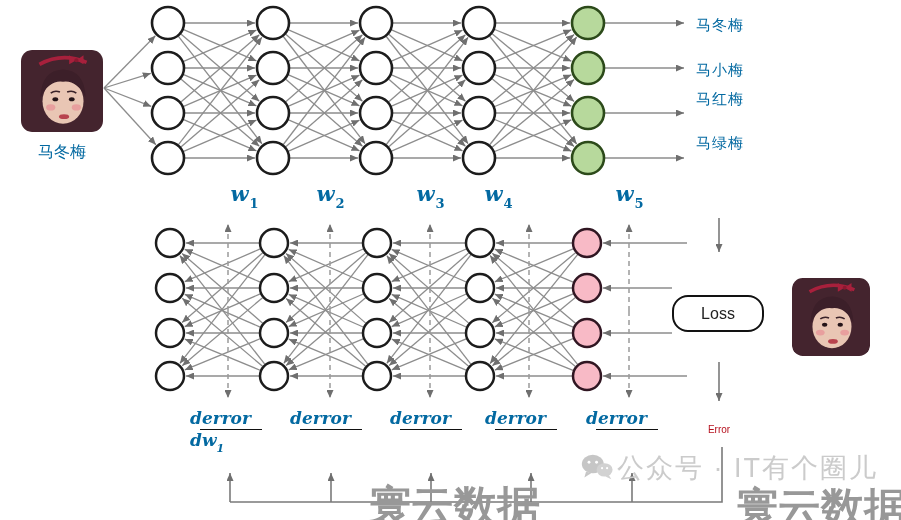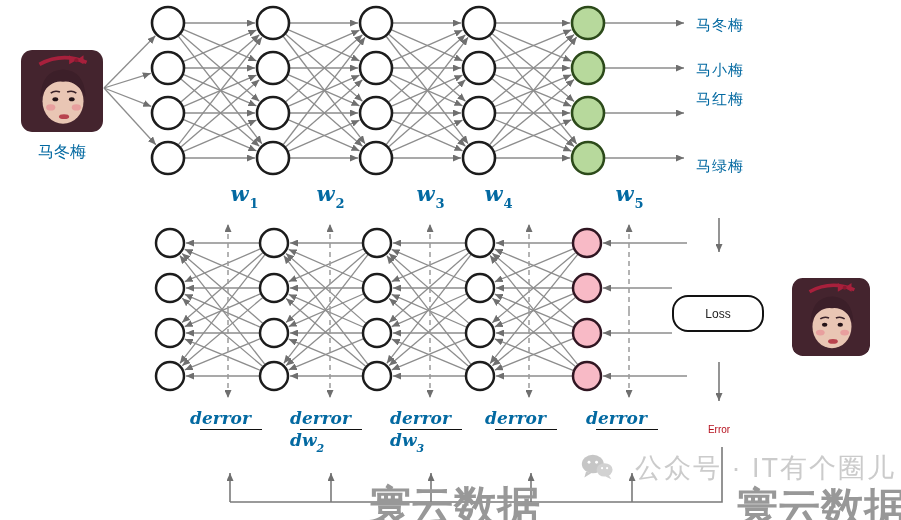--- a/index.html
+++ b/index.html
@@ -21,29 +21,29 @@
           font-family:"DejaVu Serif",serif;font-style:italic;font-weight:600;font-size:21px;}
   .wlabel sub{font-size:13px;font-style:normal;font-weight:700;position:relative;top:2px;left:1px;}
 
   .frac{transform:translateX(-50%);top:408px;width:82px;text-align:left;
         font-family:"DejaVu Serif",serif;font-style:italic;font-weight:600;font-size:17px;}
   .frac .bar{border-top:1.7px solid #111;margin:1px 10px 0 10px;}
   .frac .den{margin-top:0px;}
   .frac sub{font-size:11px;position:relative;top:2px;}
 
   .loss-box{left:672px;top:295px;width:88px;height:33px;border:2.5px solid #121212;border-radius:16px;
-            display:flex;align-items:center;justify-content:center;font-size:12px;color:#222;background:#fff;}
+            display:flex;align-items:center;justify-content:center;font-size:16px;color:#222;background:#fff;}
 
   .error-label{left:719px;top:424px;transform:translateX(-50%);font-size:10px;font-weight:400;}
 
   .wm{position:absolute;z-index:3;white-space:nowrap;}
   .wm-big{font-size:43px;font-weight:700;line-height:1;margin-top:11px;}
   #wm-center{left:368px;top:474px;}
   #wm-right{left:735px;top:476px;}
-  #wm-wechat{left:581px;top:452px;display:flex;align-items:center;gap:22px;justify-content:flex-end;}
+  #wm-wechat{left:581px;top:452px;display:flex;align-items:center;gap:4px;justify-content:flex-end;}
   #wm-wechat .wtext{font-size:27px;letter-spacing:2px;line-height:1.2;}
 </style>
 </head>
 <body>
 
 <div id="stage">
 
   <svg id="net" width="901" height="520">
     <defs>
       <marker id="ah" markerUnits="userSpaceOnUse" markerWidth="9" markerHeight="7" refX="8" refY="3.5" orient="auto">
@@ -273,41 +273,40 @@
         <path d="M61 5 L54 10 L61 14 Z" fill="#a8203c"></path>
         <circle cx="54" cy="10" r="2" fill="#8c1830"></circle>
       </g>
     </svg>
   </div>
   <div class="txt input-label">马冬梅</div>
 
   <div class="txt outlabel" style="top:15px">马冬梅</div>
   <div class="txt outlabel" style="top:60px">马小梅</div>
   <div class="txt outlabel" style="top:89px">马红梅</div>
-  <div class="txt outlabel" style="top:156px">马绿梅</div>
+  <div class="txt outlabel" style="top:133px">马绿梅</div>
 
   <div class="txt wlabel" style="left:244px"><span>w</span><sub>1</sub></div>
   <div class="txt wlabel" style="left:330px"><span>w</span><sub>2</sub></div>
   <div class="txt wlabel" style="left:430px"><span>w</span><sub>3</sub></div>
   <div class="txt wlabel" style="left:498px"><span>w</span><sub>4</sub></div>
   <div class="txt wlabel" style="left:629px"><span>w</span><sub>5</sub></div>
 
   <div class="txt frac" style="left:231px">
     <div class="num">derror</div>
       <div class="bar"></div>
+    <div class="den"><span>dw</span><sub>1</sub></div>
   </div>
   <div class="txt frac" style="left:331px">
     <div class="num">derror</div>
       <div class="bar"></div>
-    <div class="den"><span>dw</span><sub>2</sub></div>
   </div>
   <div class="txt frac" style="left:431px">
     <div class="num">derror</div>
       <div class="bar"></div>
-    <div class="den"><span>dw</span><sub>3</sub></div>
   </div>
   <div class="txt frac" style="left:526px">
     <div class="num">derror</div>
       <div class="bar"></div>
   </div>
   <div class="txt frac" style="left:627px">
     <div class="num">derror</div>
       <div class="bar"></div>
   </div>
 

